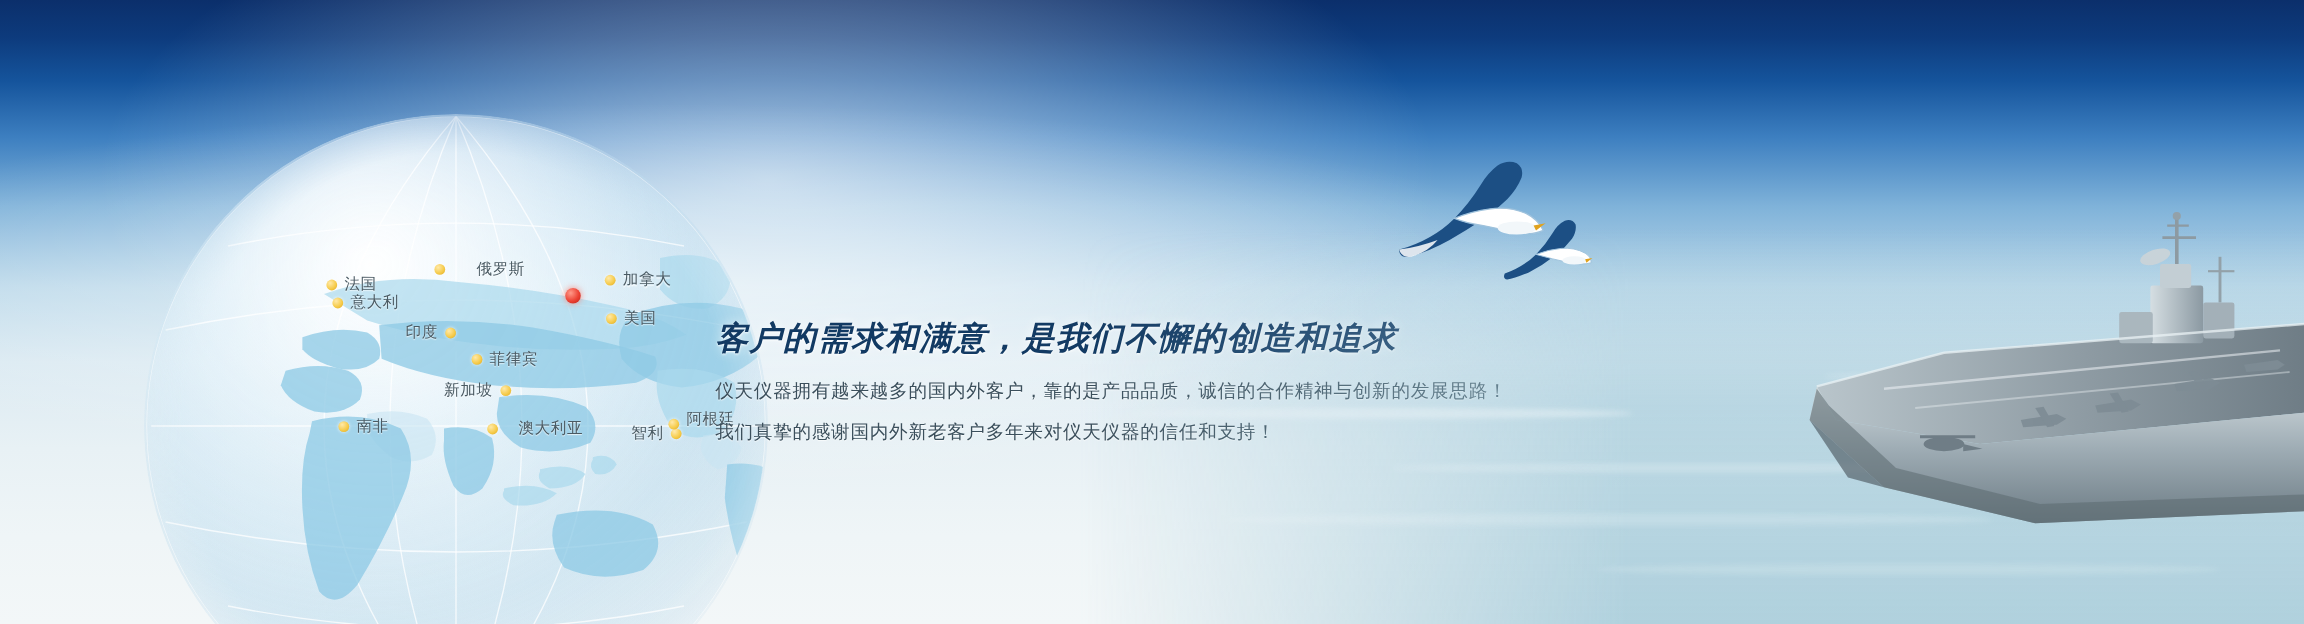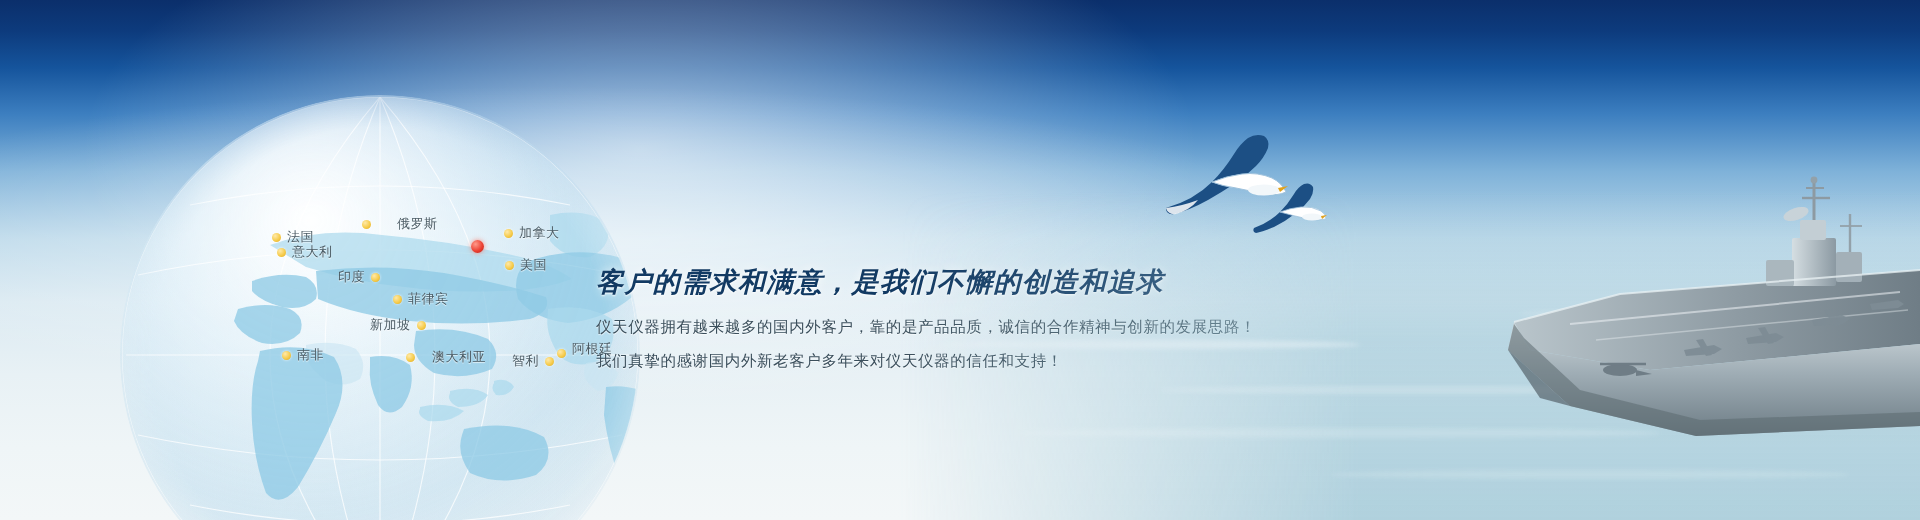--- a/index.html
+++ b/index.html
@@ -206,21 +206,21 @@
         <span class="mlabel">新加坡</span>
       </div>
       <div class="marker lab-right" style="left: 282px; top: 346px; justify-content: space-between;">
         <span class="dot"></span>
         <span class="mlabel">南非</span>
       </div>
       <div class="marker lab-right" style="left: 406px; top: 348px; gap: 11px;">
         <span class="dot"></span>
         <span class="mlabel">澳大利亚</span>
       </div>
-      <div class="marker lab-left" style="left: 512px; top: 352px; justify-content: space-between;">
+      <div class="marker lab-left" style="left: 526px; top: 352px; justify-content: space-between;">
         <span class="dot"></span>
         <span class="mlabel">智利</span>
       </div>
       <div class="marker lab-right" style="left: 557px; top: 340px; align-items: flex-end;">
         <span class="dot"></span>
         <span class="mlabel">阿根廷</span>
       </div>
       <div class="marker lab-right" style="left: 471px; top: 240px;">
         <span class="dot red"></span>
       </div>

